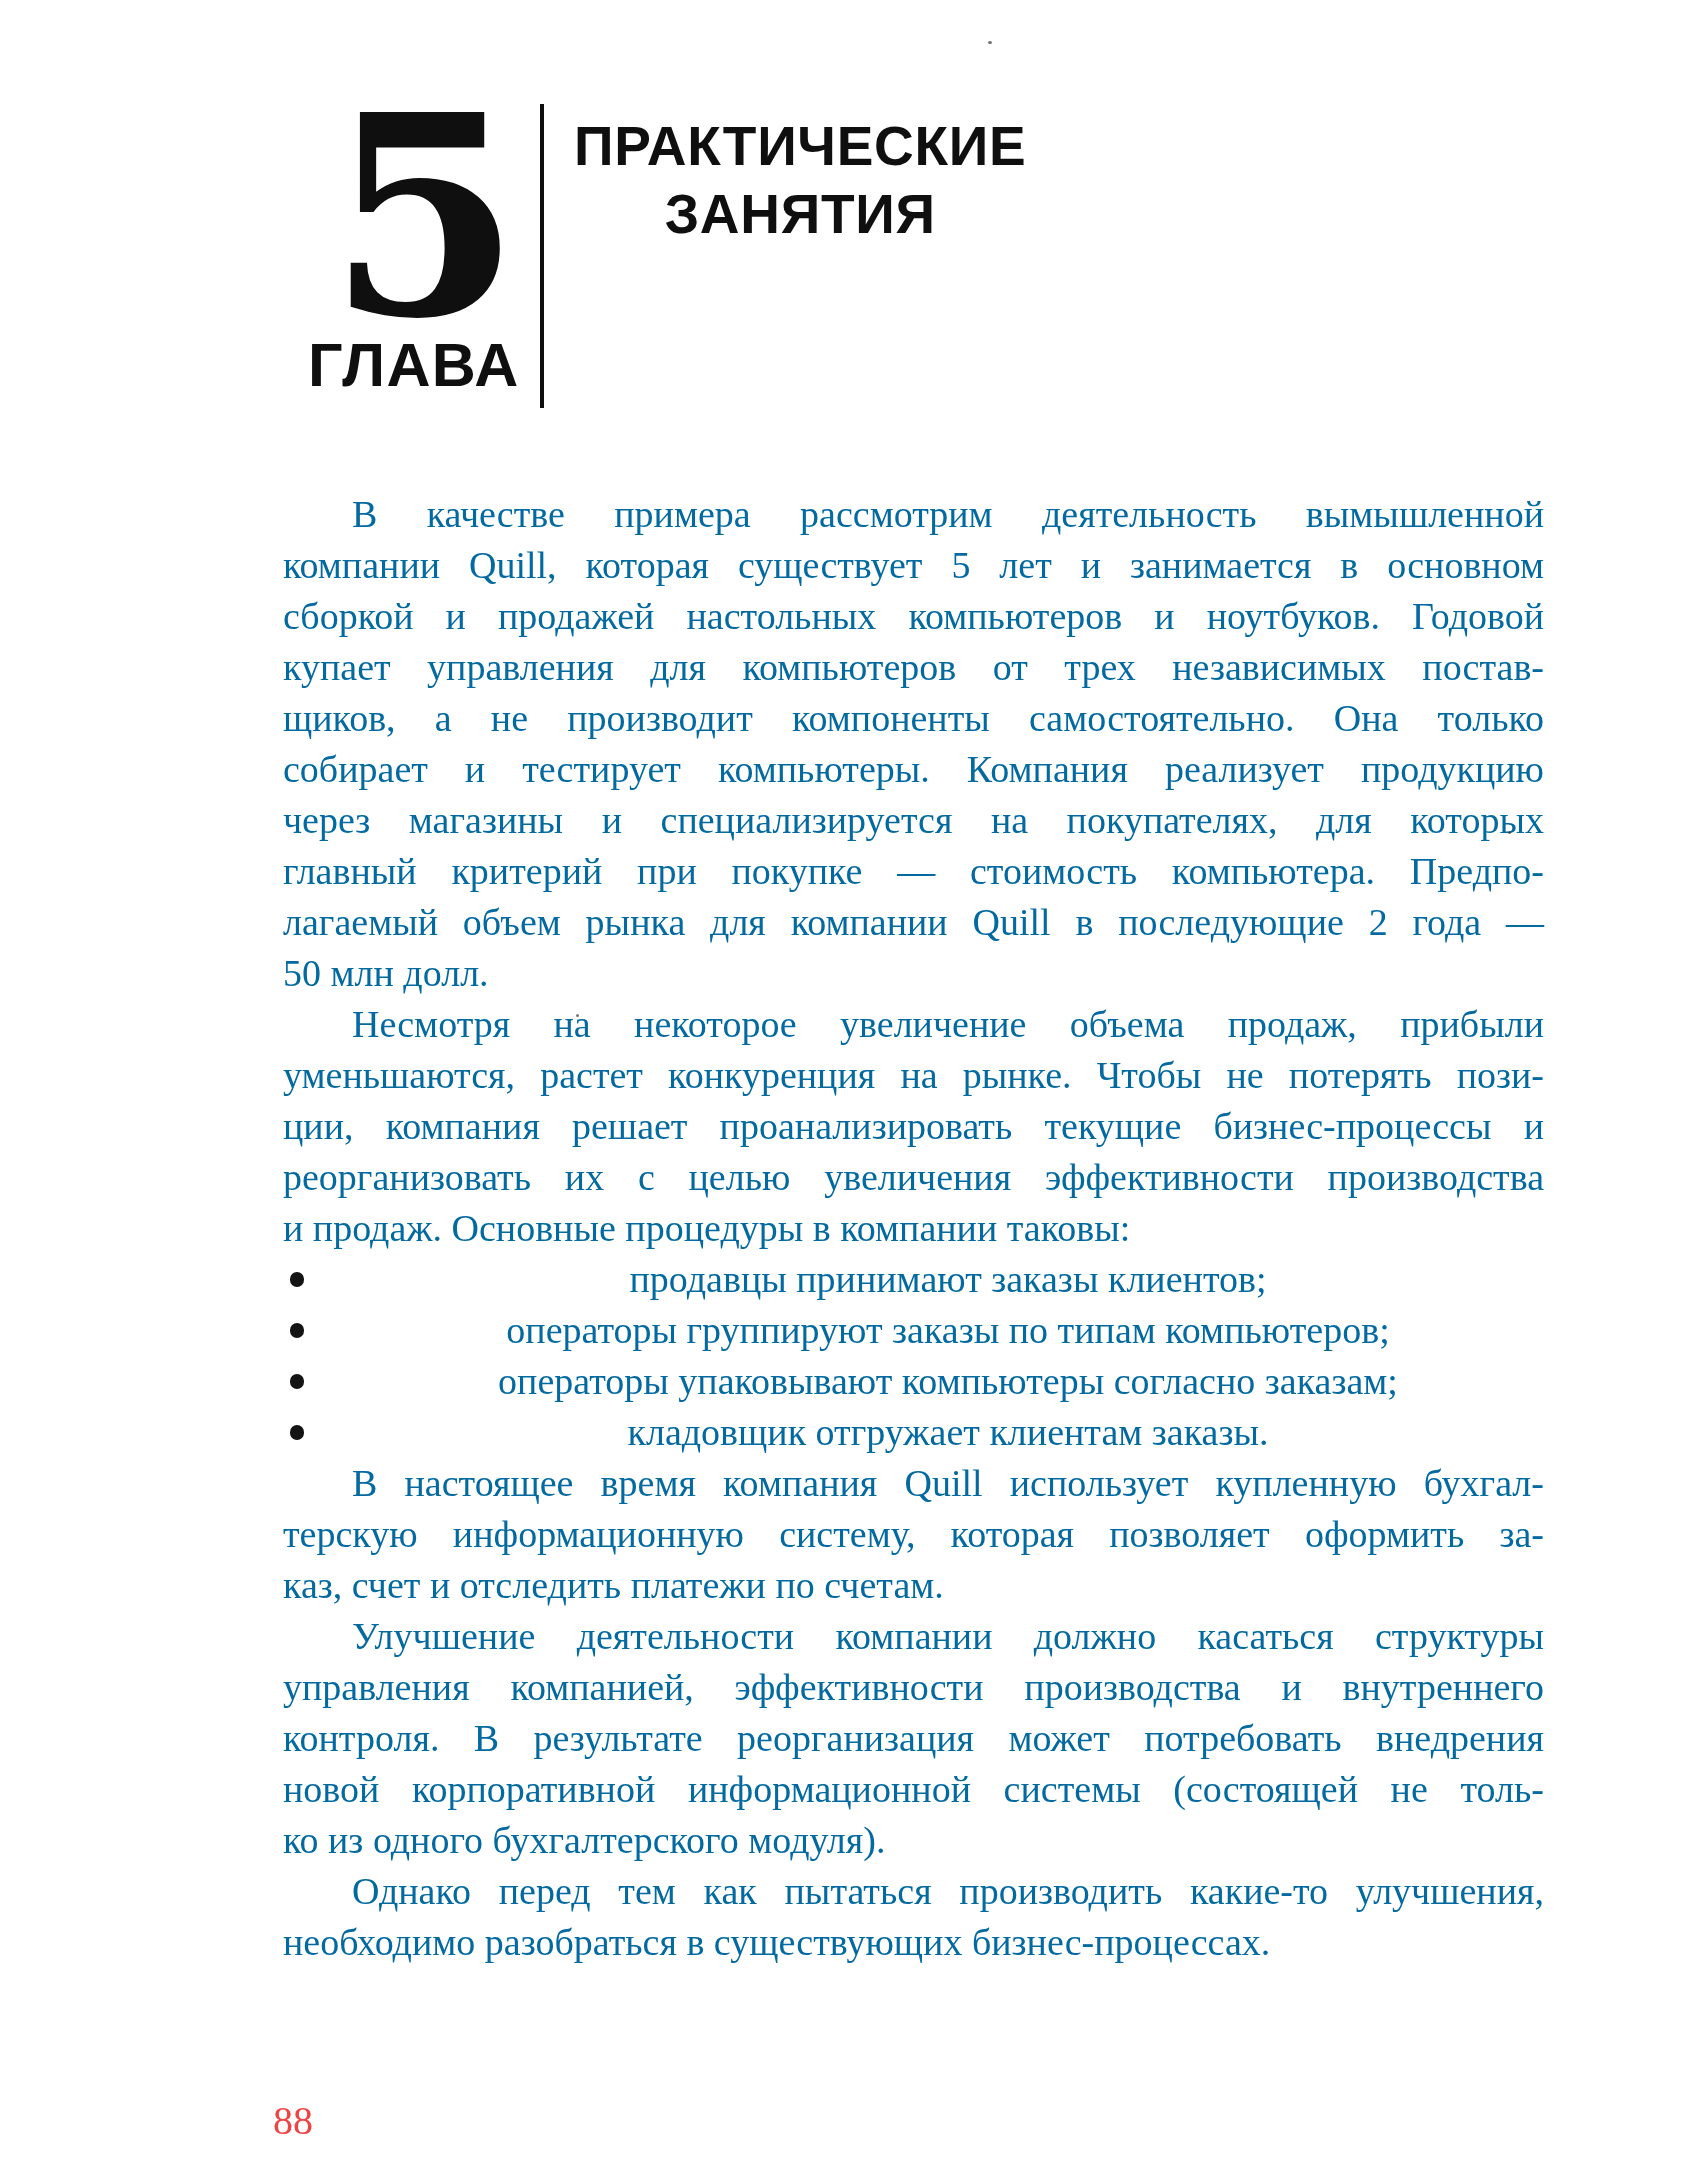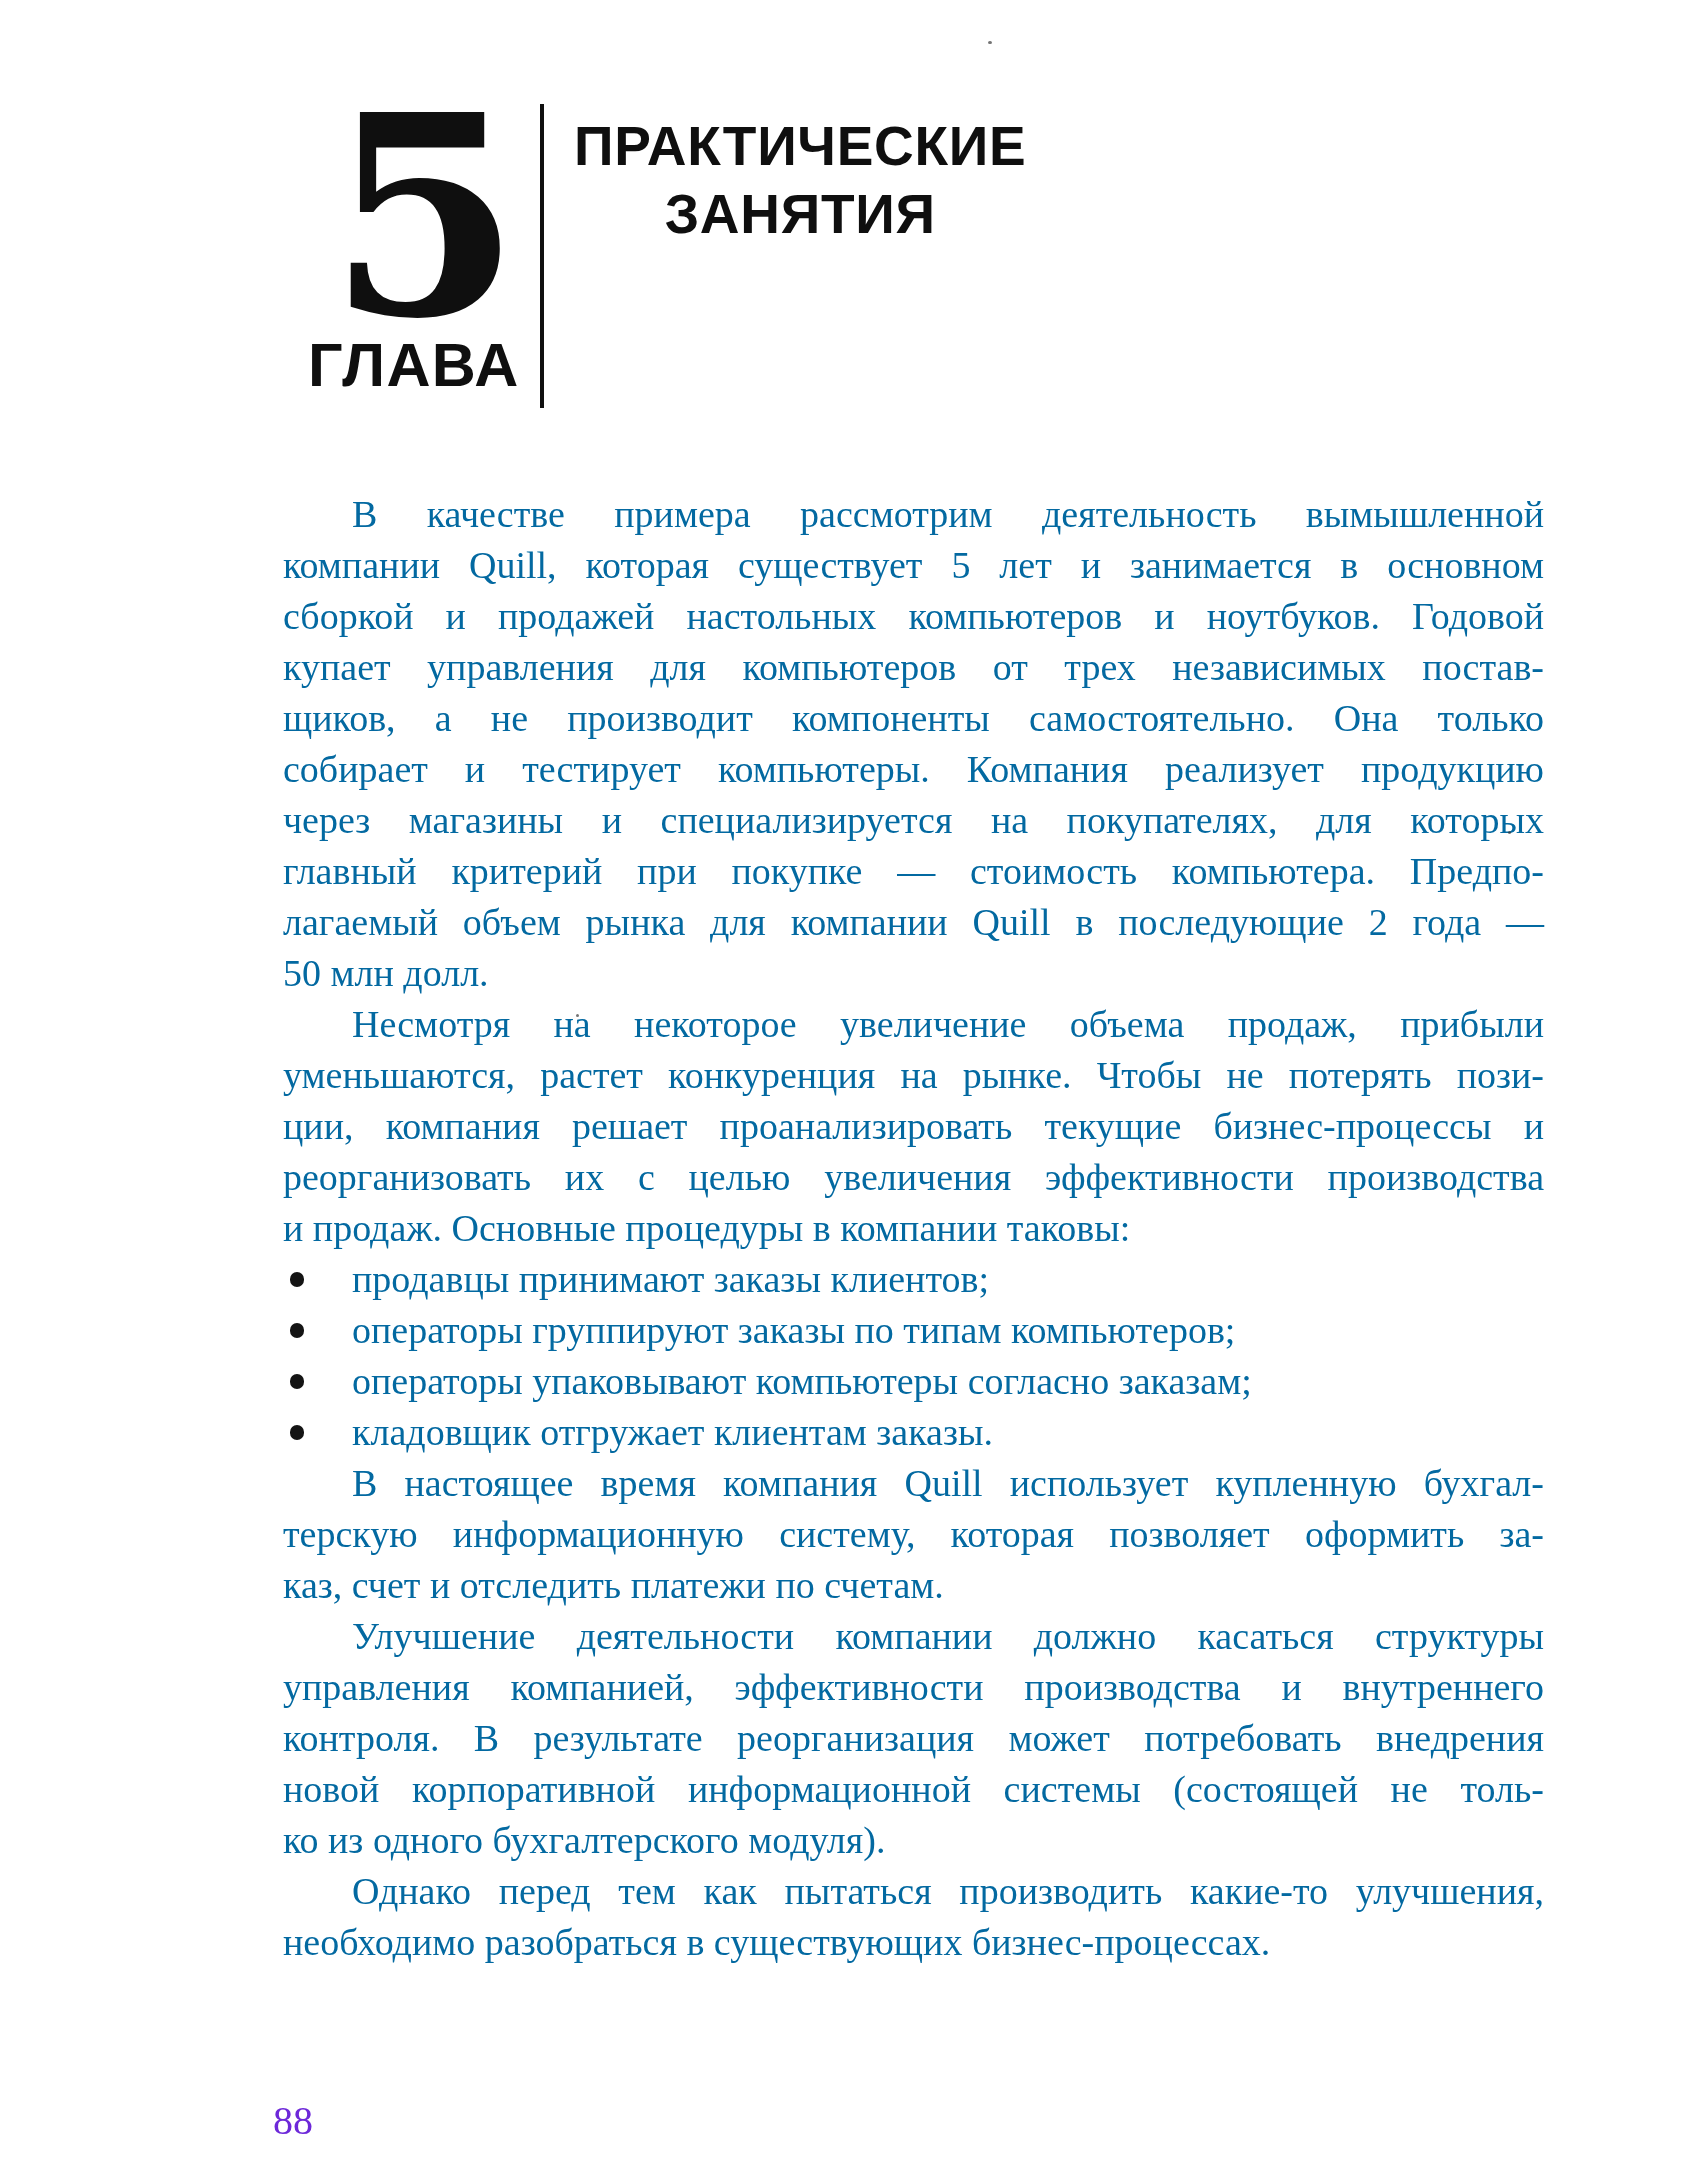--- a/index.html
+++ b/index.html
@@ -82,40 +82,41 @@
   .line.justify {
     text-align: justify;
     text-align-last: justify;
   }
   .line.indent {
     padding-left: 69px;
   }
   .line.bullet {
     position: relative;
     padding-left: 69px;
+    text-align: center;
   }
   .line .dot {
     position: absolute;
     left: 6.6px;
     top: 18.4px;
     width: 14.5px;
     height: 14.5px;
     border-radius: 50%;
     background: #141414;
   }
 
   
   .page-number {
     position: absolute;
     left: 273px;
     top: 2095px;
     font-family: "Liberation Serif", serif;
     font-size: 40px;
     line-height: 51px;
-    color: #6d28d9;
+    color: #ef4444;
   }
 
   
   .speck {
     position: absolute;
     background: #2a2a2a;
     border-radius: 50%;
     opacity: .65;
   }
 </style>

